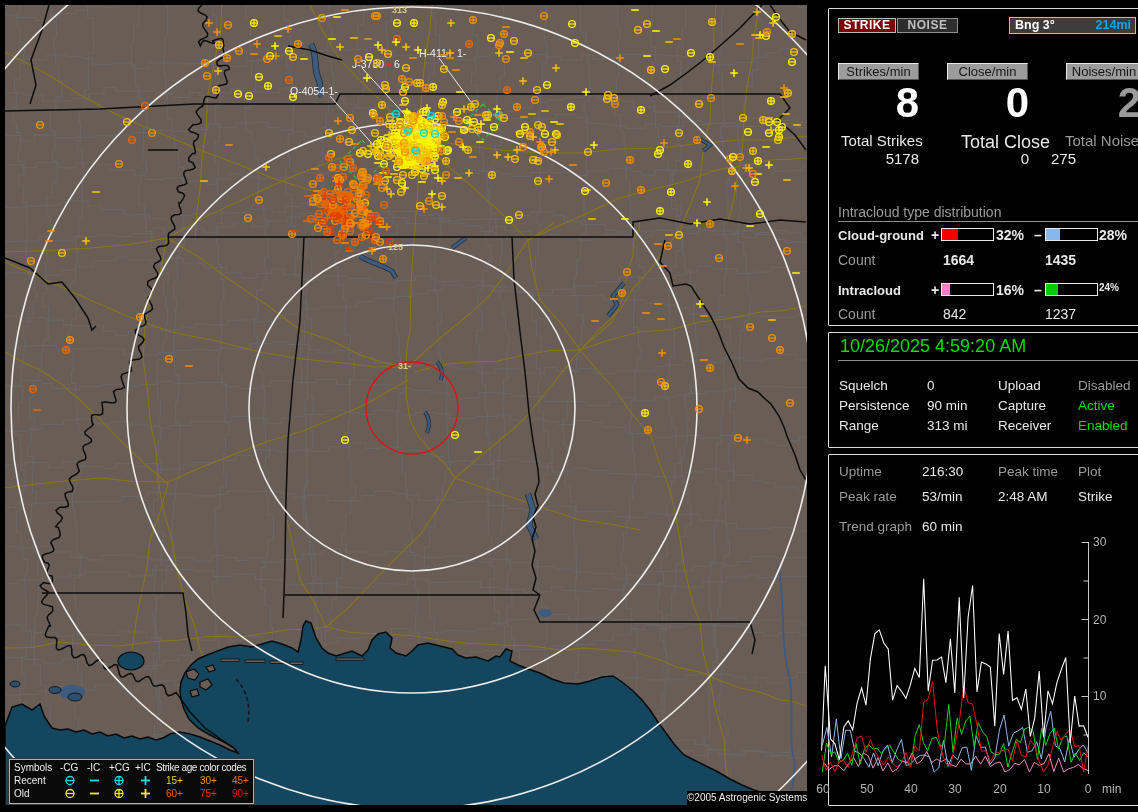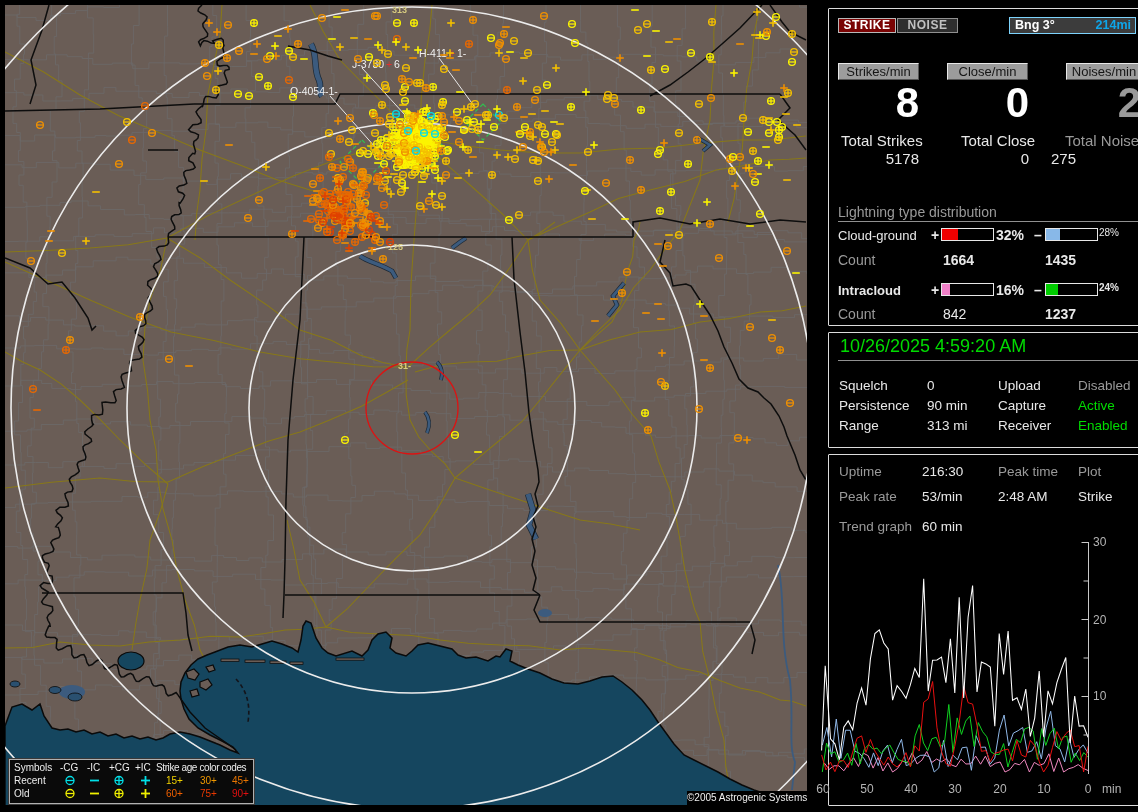--- a/index.html
+++ b/index.html
@@ -1181,60 +1181,60 @@
 
  <div class="btn3" style="left:9px;top:54px;width:79px">Strikes/min</div>
  <div class="btn3" style="left:118px;top:54px;width:79px">Close/min</div>
  <div class="btn3" style="left:237px;top:54px;width:74px">Noises/min</div>
 
  <div class="abs" style="left:0;top:70px;width:90px;text-align:right;font-size:42px;font-weight:bold;color:#fff">8</div>
  <div class="abs" style="left:110px;top:70px;width:90px;text-align:right;font-size:42px;font-weight:bold;color:#fff">0</div>
  <div class="abs" style="left:222px;top:70px;width:90px;text-align:right;font-size:42px;font-weight:bold;color:#9a9a9a">2</div>
 
  <div class="lbl" style="left:12px;top:123px;font-size:15px">Total Strikes</div>
- <div class="lbl" style="left:132px;top:123px;font-size:15px">Total Close</div>
+ <div class="lbl" style="left:132px;top:123px;font-size:18px">Total Close</div>
  <div class="lbl" style="left:236px;top:123px;font-size:15px;color:#9a9a9a">Total Noises</div>
  <div class="abs" style="left:0;top:141px;width:90px;text-align:right;font-size:15px">5178</div>
  <div class="abs" style="left:110px;top:141px;width:90px;text-align:right;font-size:15px">0</div>
  <div class="abs" style="left:222px;top:141px;width:90px;text-align:left;font-size:15px">275</div>
 
- <div class="lbl gray" style="left:9px;top:195px;font-size:14px">Lightning type distribution</div>
+ <div class="lbl gray" style="left:9px;top:195px;font-size:14px">Intracloud type distribution</div>
  <div class="abs" style="left:9px;top:212px;width:302px;border-top:1px solid #909090"></div>
 
- <div class="lbl" style="left:9px;top:219px;font-weight:normal;font-size:13px">Cloud-ground</div>
+ <div class="lbl" style="left:9px;top:219px;font-weight:bold;font-size:13px">Cloud-ground</div>
  <div class="lbl" style="left:102px;top:218px;font-weight:bold;font-size:14px">+</div>
  <div class="bar" style="left:112px;top:219px">
       <i style="width:32%;background:#f00000"></i>
     </div>
  <div class="lbl" style="left:167px;top:218px;font-weight:bold;font-size:14px">32%</div>
  <div class="lbl" style="left:205px;top:218px;font-weight:bold;font-size:14px">–</div>
  <div class="bar" style="left:216px;top:219px">
       <i style="width:28%;background:#88b8e8"></i>
     </div>
- <div class="lbl" style="left:270px;top:218px;font-weight:normal;font-size:10px">28%</div>
+ <div class="lbl" style="left:270px;top:218px;font-weight:bold;font-size:14px">28%</div>
 
  <div class="lbl gray" style="left:9px;top:243px;font-size:14px">Count</div>
  <div class="lbl" style="left:114px;top:243px;font-weight:bold;font-size:14px">1664</div>
  <div class="lbl" style="left:216px;top:243px;font-weight:bold;font-size:14px">1435</div>
 
  <div class="lbl" style="left:9px;top:274px;font-weight:bold;font-size:13px">Intracloud</div>
  <div class="lbl" style="left:102px;top:273px;font-weight:bold;font-size:14px">+</div>
  <div class="bar" style="left:112px;top:274px">
       <i style="width:16%;background:#f080c8"></i>
     </div>
  <div class="lbl" style="left:167px;top:273px;font-weight:bold;font-size:14px">16%</div>
  <div class="lbl" style="left:205px;top:273px;font-weight:bold;font-size:14px">–</div>
  <div class="bar" style="left:216px;top:274px">
       <i style="width:24%;background:#00cc00"></i>
     </div>
  <div class="lbl" style="left:270px;top:273px;font-weight:bold;font-size:10px">24%</div>
 
  <div class="lbl gray" style="left:9px;top:297px;font-size:14px">Count</div>
  <div class="lbl" style="left:114px;top:297px;font-weight:normal;font-size:14px">842</div>
- <div class="lbl" style="left:216px;top:297px;font-weight:bold;font-size:14px">1237</div>
+ <div class="lbl" style="left:216px;top:297px;font-weight:normal;font-size:14px">1237</div>
 </div>
 
 <div class="panel" style="top:332px;height:114px">
  <div class="abs grn" style="left:11px;top:3px;font-size:18px;font-weight:normal">10/26/2025 4:59:20 AM</div>
  <div class="abs" style="left:9px;top:27px;width:302px;border-top:1px solid #909090"></div>
  <div class="lbl" style="left:10px;top:45px">Squelch</div>
     <div class="val" style="left:98px;top:45px">0</div>
  <div class="lbl" style="left:169px;top:45px">Upload</div>
     <div class="val gray" style="left:249px;top:45px">Disabled</div>
  <div class="lbl" style="left:10px;top:65px">Persistence</div>

